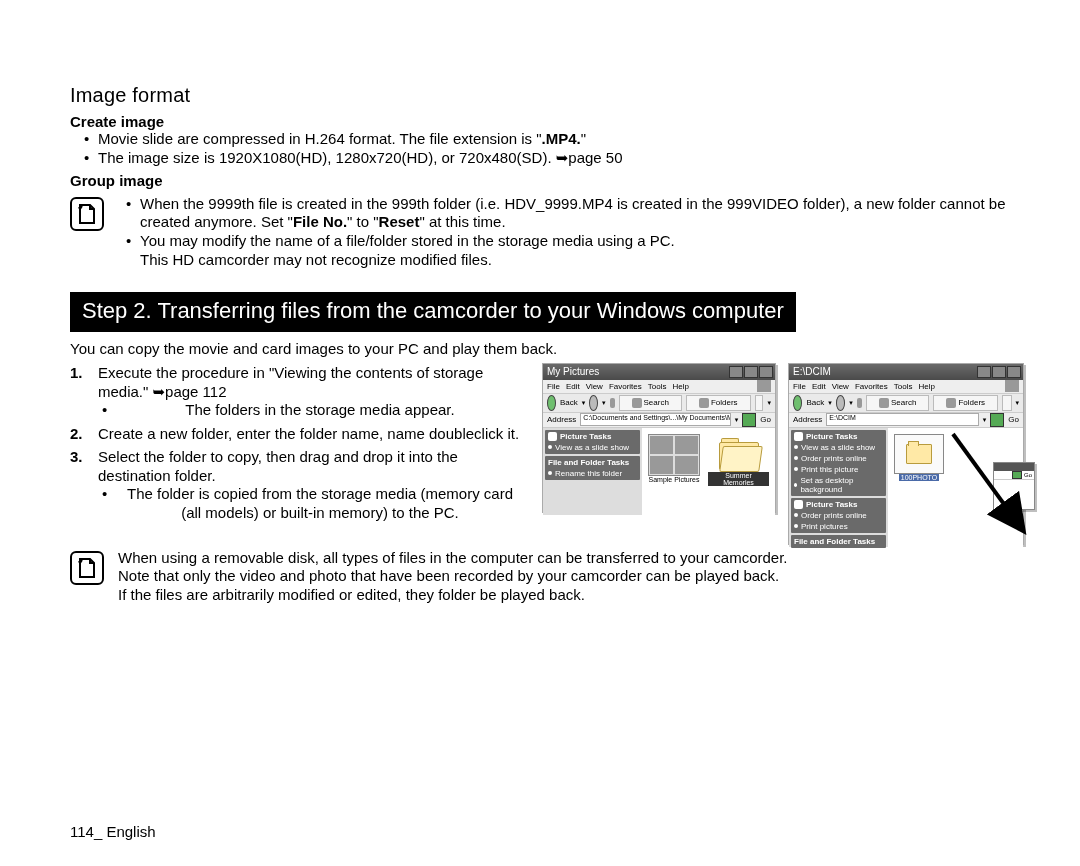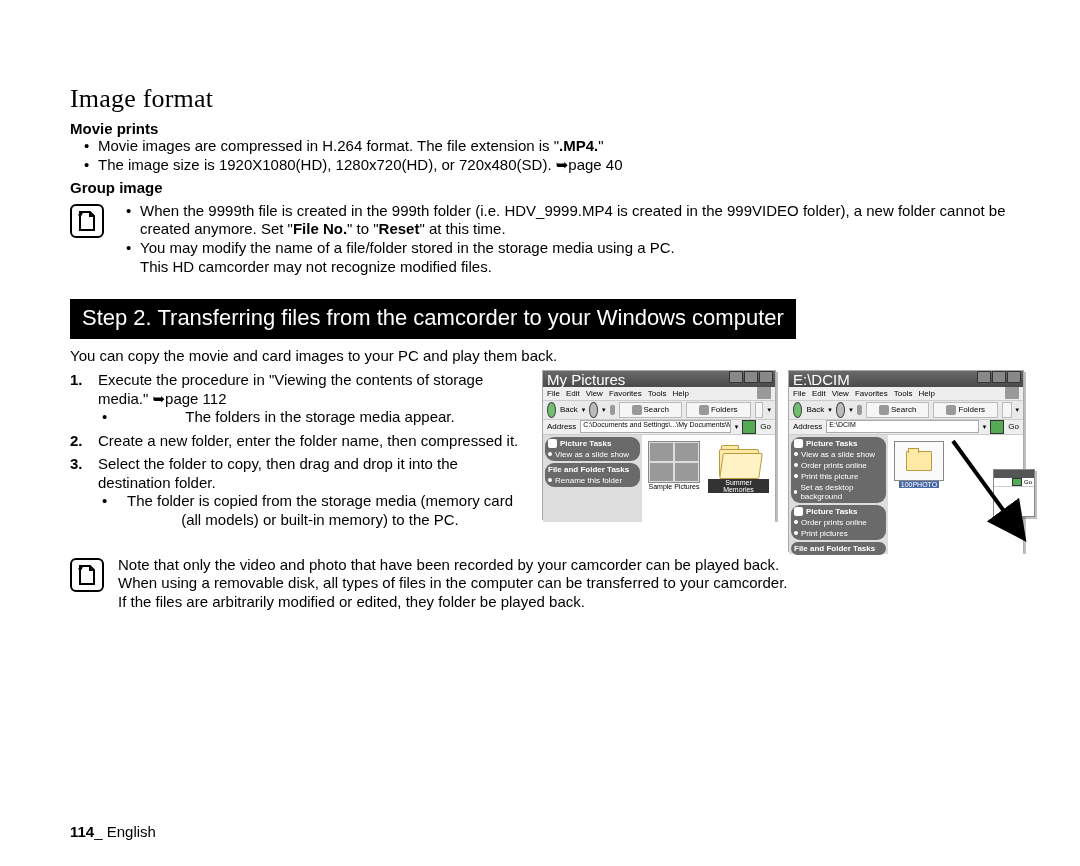--- a/index.html
+++ b/index.html
@@ -12,25 +12,24 @@
     height: 866px;
     box-sizing: border-box;
   }
   .page {
     padding: 84px 56px 0 70px;
     position: relative;
     height: 100%;
     box-sizing: border-box;
   }
   .h1 {
-    font-size: 26px;
+    font-size: 20px;
     font-weight: 400;
     letter-spacing: 0.2px;
     margin: 0 0 6px 0;
-    font-family: Liberation Serif, serif;
   }
   .sub {
     font-size: 15px;
     font-weight: 700;
     margin: 4px 0 0 0;
   }
   ul.plain {
     list-style: none;
     padding: 0;
     margin: 0 0 4px 0;
@@ -120,23 +119,23 @@
     border: 1px solid #aaa;
     background: #f2f2f2;
     box-shadow: 2px 2px 0 rgba(0,0,0,0.25);
   }
   .screenshot.a { width: 232px; height: 148px; }
   .screenshot.b { width: 234px; height: 180px; }
   .titlebar {
     height: 16px;
     background: linear-gradient(#6a6a6a,#4a4a4a);
     color: #fff;
-    font-size: 15px;
-    display: flex;
-    align-items: flex-start;
+    font-size: 10px;
+    display: flex;
+    align-items: center;
     justify-content: space-between;
     padding: 0 2px 0 4px;
   }
   .titlebar .wbtns {
     display: flex;
     gap: 1px;
   }
   .wbtn {
     width: 12px; height: 10px;
     background: #888;
@@ -178,21 +177,21 @@
     font-size: 8px;
     background:#eee;
   }
   .addrbar .addr-input {
     flex:1; height:11px; background:#fff; border:1px solid #aaa;
     font-size:7px; padding:0 2px; overflow:hidden; white-space:nowrap;
   }
   .addrbar .go { width:12px;height:12px;background:#5a5;border:1px solid #333;}
   .explorer-body { display:flex; height: calc(100% - 16px - 13px - 18px - 14px); }
   .sidepane { width: 95px; background:#ddd; display:flex; flex-direction:column; gap:2px; padding:2px; font-size:8px;}
-  .sidepane .panel { background:#6a6a6a; color:#fff; border-radius:9px; padding:2px 3px; }
+  .sidepane .panel { background:#6a6a6a; color:#fff; border-radius:1px; padding:2px 3px; }
   .sidepane .panel .ptitle { font-weight:700; font-size:8px; display:flex; align-items:center; gap:3px;}
   .sidepane .panel .ptitle .pico { width:9px;height:9px;background:#fff;border-radius:2px; }
   .sidepane .panel .pitems .pi { display:flex; align-items:center; gap:3px; margin-top:2px;}
   .sidepane .panel .pitems .bullet { width:4px;height:4px;background:#fff;border-radius:50%; }
   .content-pane { flex:1; background:#fff; display:flex; gap:8px; padding:6px; align-items:flex-start; }
   .thumb-wrap { text-align:center; font-size:7px; }
   .thumb { width:50px; height:40px; background:#bbb; border:1px solid #888; display:grid; grid-template-columns:1fr 1fr; grid-template-rows:1fr 1fr;}
   .thumb div { border:1px solid #ddd; background:#999; }
   .folder-ico { width:40px;height:32px; position:relative; margin:4px auto 2px auto;}
   .folder-ico .back { position:absolute; inset:4px 0 0 0; background:#ffe9a6; border:1px solid #b89b3d; border-radius:2px;}
@@ -212,36 +211,36 @@
   .b .overlay-mini .mini-go{width:8px;height:6px;background:#5a5;border:1px solid #333;}
   .arrow {
     position:absolute;
   }
   .page-footer {
     position: absolute;
     left: 70px;
     bottom: 26px;
     font-size: 15px;
   }
-  .page-footer .pn { font-weight:700; }
+  .page-footer .pn { font-weight:400; }
   .sel-black { background:#333;color:#fff;padding:0 2px;font-size:7px;display:inline-block;}
 </style>
 </head>
 <body>
 
 <div class="page">
 
   <h1 class="h1">Image format</h1>
 
-  <div class="sub">Movie prints</div>
+  <div class="sub">Create image</div>
   <ul class="plain">
     <li>
-      <span>Movie images are compressed in H.264 format. The file extension is "</span><b>.MP4.</b><span>"</span>
+      <span>Movie slide are compressed in H.264 format. The file extension is "</span><b>.MP4.</b><span>"</span>
     </li>
-    <li>The image size is 1920X1080(HD), 1280x720(HD), or 720x480(SD). ➥page 40</li>
+    <li>The image size is 1920X1080(HD), 1280x720(HD), or 720x480(SD). ➥page 50</li>
   </ul>
 
   <div class="sub">Group image</div>
 
   <div class="note-row">
     <div class="note-icon">
       <svg width="22" height="22" viewBox="0 0 22 22">
           <path d="M4 2 L14 2 L18 6 L18 20 L4 20 Z M14 2 L14 6 L18 6" fill="none" stroke="#000" stroke-width="2"></path>
           <path d="M3 4 L4 6 L6 3" fill="none" stroke="#000" stroke-width="2"></path>
         </svg>
@@ -265,21 +264,21 @@
   <div class="two-col">
     <div class="left-col">
       <ol class="steps">
         <li><span class="num">1.</span>
           <span>Execute the procedure in "Viewing the contents of storage media." ➥page 112</span>
           <ul class="plain">
               <li>The folders in the storage media appear.</li>
             </ul>
         </li>
         <li><span class="num">2.</span>
-          <span>Create a new folder, enter the folder name, then compressed it.</span>
+          <span>Create a new folder, enter the folder name, name doubleclick it.</span>
         </li>
         <li><span class="num">3.</span>
           <span>Select the folder to copy, then drag and drop it into the destination folder.</span>
           <ul class="plain">
               <li>The folder is copied from the storage media (memory card (all models) or built-in memory) to the PC.</li>
             </ul>
         </li>
       </ol>
     </div>
 
@@ -498,22 +497,22 @@
   </div>
 
   <div class="note-row" style="margin-top:4px;">
     <div class="note-icon">
       <svg width="22" height="22" viewBox="0 0 22 22">
           <path d="M4 2 L14 2 L18 6 L18 20 L4 20 Z M14 2 L14 6 L18 6" fill="none" stroke="#000" stroke-width="2"></path>
           <path d="M3 4 L4 6 L6 3" fill="none" stroke="#000" stroke-width="2"></path>
         </svg>
     </div>
     <div class="note-body" style="font-size:15px;line-height:1.25;">
+      <div>When using a removable disk, all types of files in the computer can be transferred to your camcorder.</div>
       <div>Note that only the video and photo that have been recorded by your camcorder can be played back.</div>
-      <div>When using a removable disk, all types of files in the computer can be transferred to your camcorder.</div>
       <div>If the files are arbitrarily modified or edited, they folder be played back.</div>
     </div>
   </div>
 
   <div class="page-footer">
     <span class="pn">114</span><span>_ English</span>
   </div>
 </div>
 
 </body></html>

